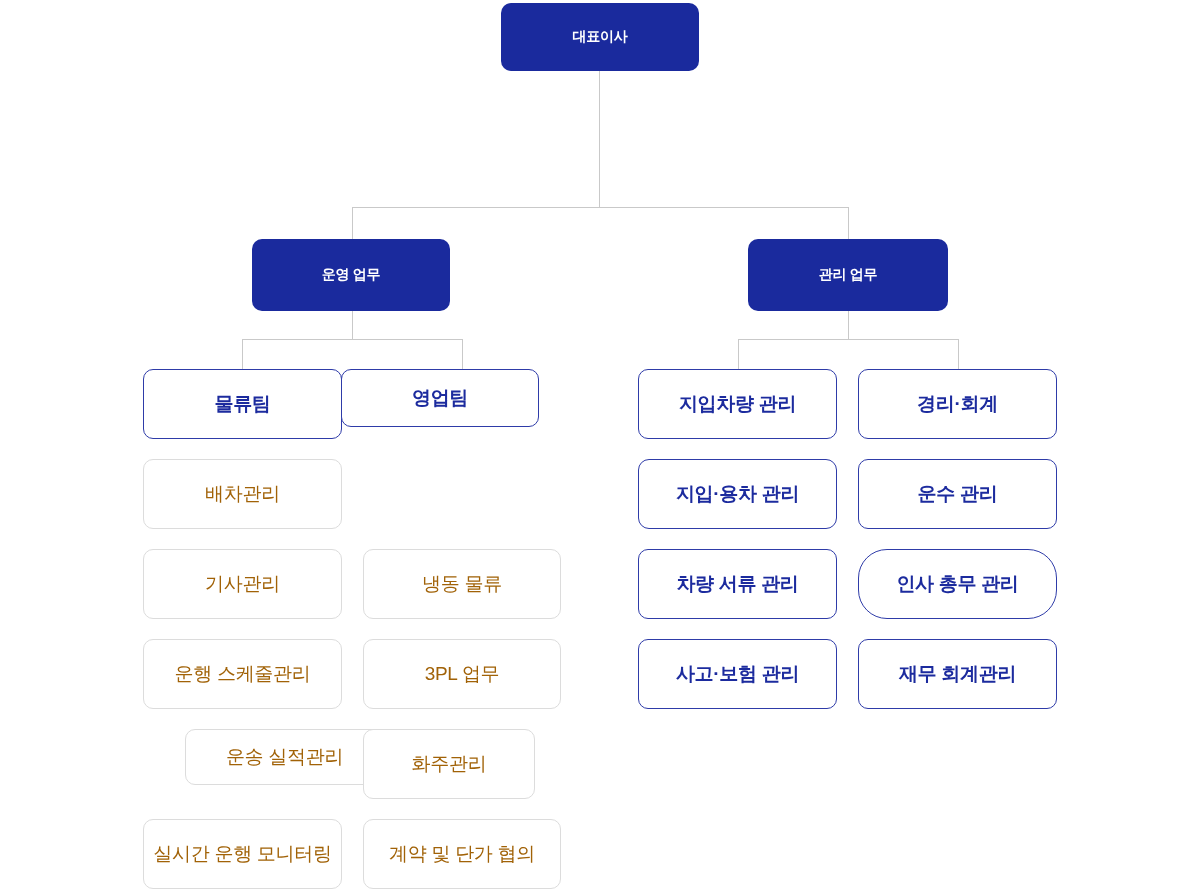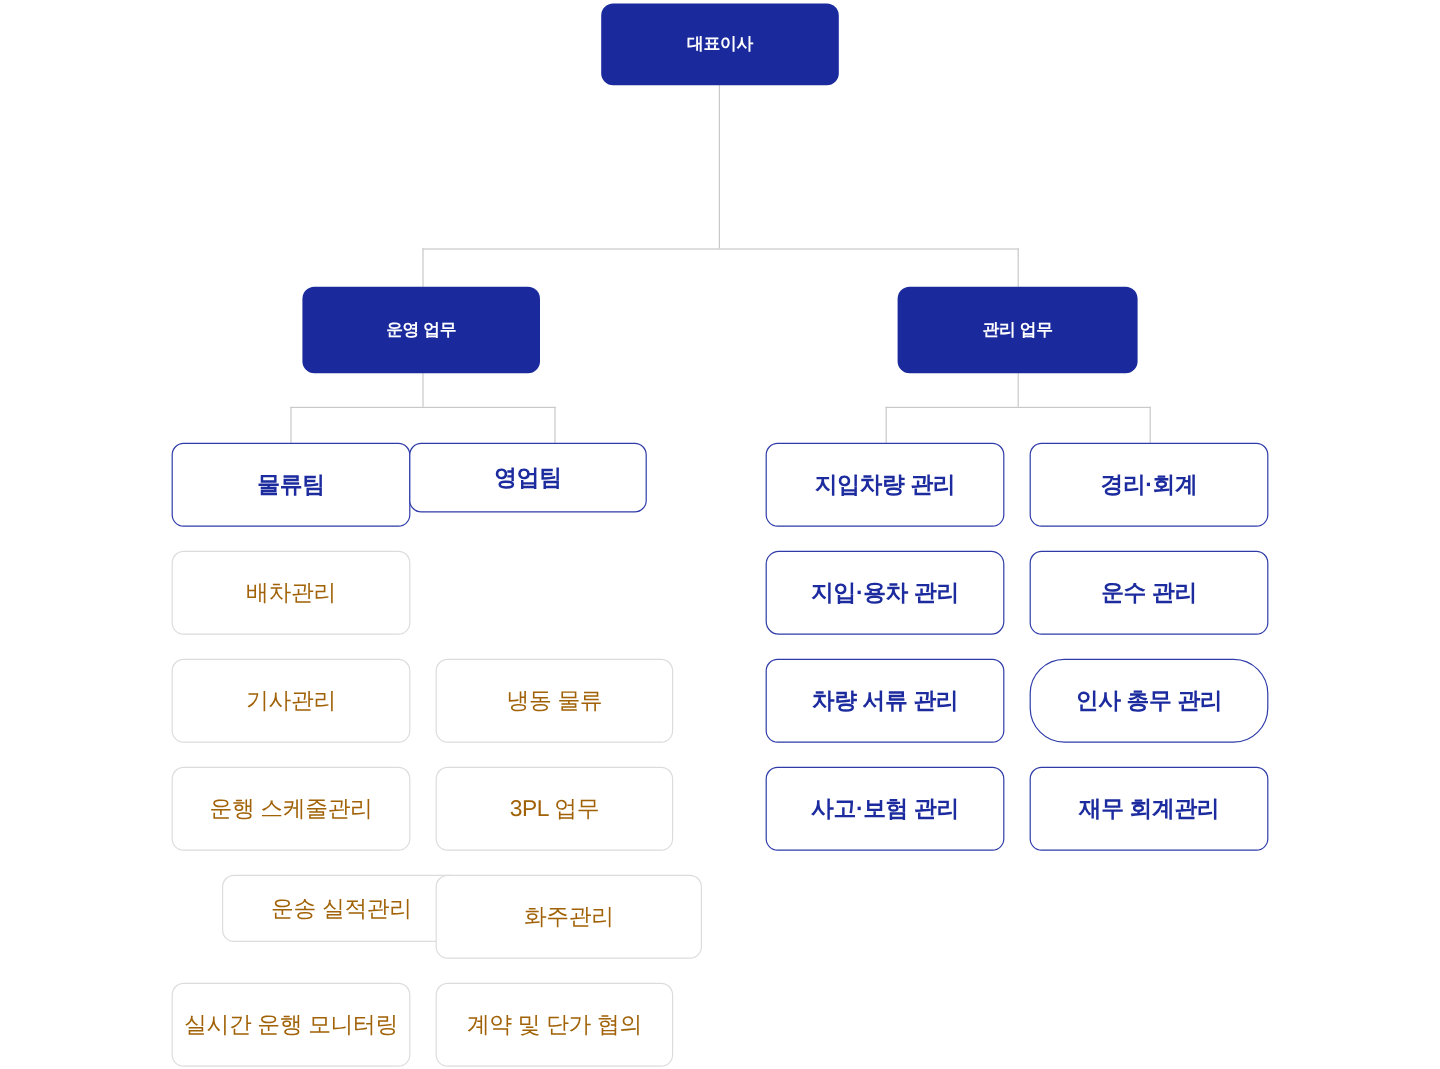--- a/index.html
+++ b/index.html
@@ -79,21 +79,21 @@
   <div class="node node-blue" style="left:143px; top:369px; width:199px; height:70px;">물류팀</div>
   <div class="node node-gray" style="left:143px; top:459px; width:199px; height:70px;">배차관리</div>
   <div class="node node-gray" style="left:143px; top:549px; width:199px; height:70px;">기사관리</div>
   <div class="node node-gray" style="left:143px; top:639px; width:199px; height:70px;">운행 스케줄관리</div>
   <div class="node node-gray" style="left:143px; top:729px; width:199px; height:56px;margin-left:42px;">운송 실적관리</div>
   <div class="node node-gray" style="left:143px; top:819px; width:199px; height:70px;">실시간 운행 모니터링</div>
 
   <div class="node node-blue" style="left:341px; top:369px; width:198px; height:58px;">영업팀</div>
   <div class="node node-gray" style="left:363px; top:549px; width:198px; height:70px;">냉동 물류</div>
   <div class="node node-gray" style="left:363px; top:639px; width:198px; height:70px;">3PL 업무</div>
-  <div class="node node-gray" style="left:363px; top:729px; width:222px; height:70px;">화주관리</div>
+  <div class="node node-gray" style="left:363px; top:729px; width:172px; height:70px;">화주관리</div>
   <div class="node node-gray" style="left:363px; top:819px; width:198px; height:70px;">계약 및 단가 협의</div>
 
   <div class="node node-blue" style="left:638px; top:369px; width:199px; height:70px;">지입차량 관리</div>
   <div class="node node-blue" style="left:638px; top:459px; width:199px; height:70px;border-radius:11px;">지입·용차 관리</div>
   <div class="node node-blue" style="left:638px; top:549px; width:199px; height:70px;">차량 서류 관리</div>
   <div class="node node-blue" style="left:638px; top:639px; width:199px; height:70px;">사고·보험 관리</div>
 
   <div class="node node-blue" style="left:858px; top:369px; width:199px; height:70px;">경리·회계</div>
   <div class="node node-blue" style="left:858px; top:459px; width:199px; height:70px;">운수 관리</div>
   <div class="node node-blue" style="left:858px; top:549px; width:199px; height:70px;border-radius:29px;">인사 총무 관리</div>

